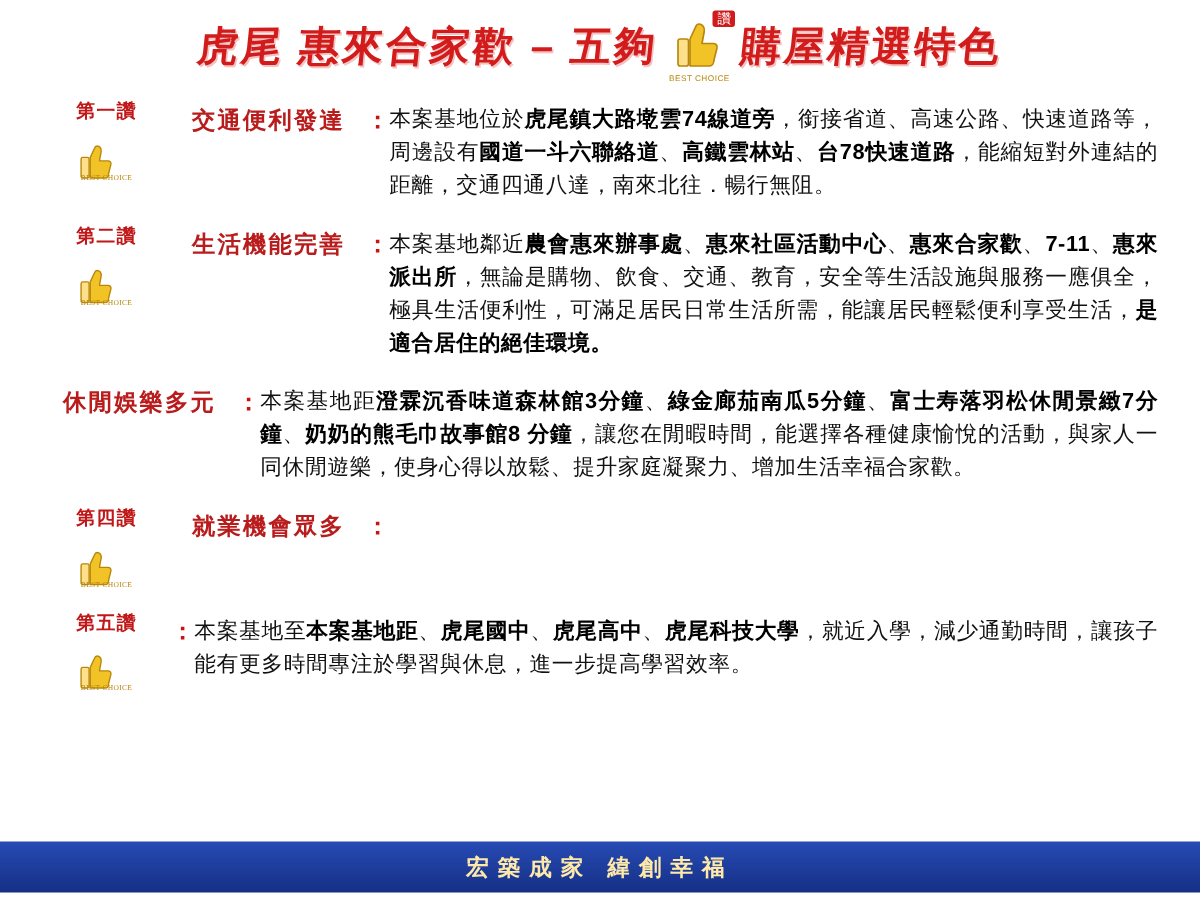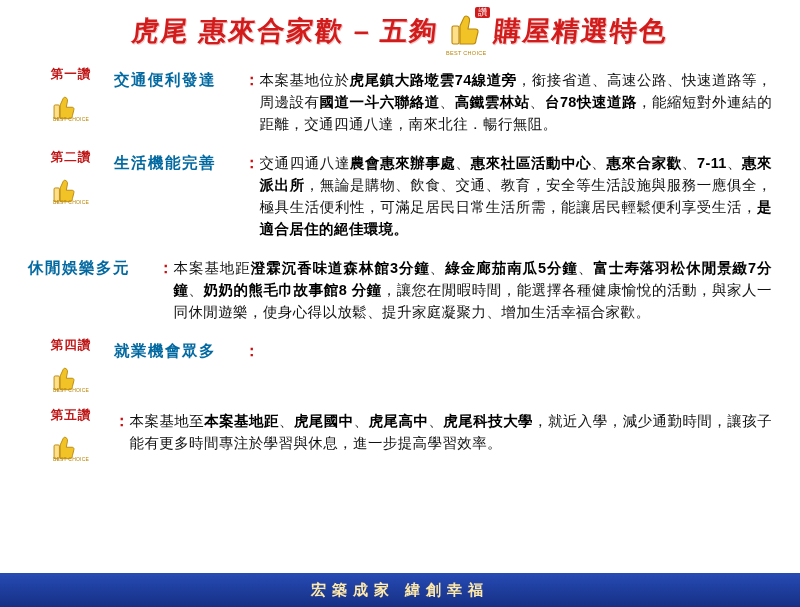--- a/index.html
+++ b/index.html
@@ -81,20 +81,21 @@
   .row {
     display: flex;
     align-items: flex-start;
     margin-bottom: 14px;
   }
   .badge-col {
     width: 86px;
     flex: 0 0 86px;
     padding-top: 2px;
     text-align: center;
+    font-family: Liberation Serif, serif;
   }
   .badge {
     position: relative;
     width: 66px;
     height: 40px;
     margin: 0 auto;
   }
   .badge-label {
     font-size: 12.5px;
     font-weight: bold;
@@ -119,24 +120,24 @@
     text-align: center;
     font-size: 5px;
     color: #b8860b;
     letter-spacing: 0.2px;
   }
   .subject-col {
     width: 130px;
     flex: 0 0 130px;
     font-size: 15.5px;
     font-weight: bold;
-    color: #0369a1;
+    color: #b91c1c;
     letter-spacing: 1.5px;
     padding-top: 4px;
-    text-align: left;
+    text-align: center;
   }
   .colon {
     flex: 0 0 12px;
     font-size: 15.5px;
     font-weight: bold;
     color: #cc1111;
     padding-top: 4px;
   }
   .body-col {
     flex: 1 1 auto;
@@ -148,21 +149,21 @@
     text-align: justify;
   }
   .hl {
     color: #000000;
     font-weight: bold;
   }
   
   .footer {
     position: absolute;
     left: 0;
-    bottom: 0;
+    bottom: 12px;
     width: 800px;
     height: 34px;
     background: #1e3fa0;
     background: linear-gradient(180deg, #274bb5 0%, #152f84 100%);
     display: flex;
     align-items: center;
     justify-content: center;
   }
   .footer-text {
     color: #ffe9a8;
@@ -215,21 +216,21 @@
         <div class="badge">
           <svg class="thumb" viewBox="0 0 30 34">
             <path d="M10 13 L10 31 L23 31 C25 31 26 29 26 27 L28 19 C28.4 17 27 16 25.5 16 L18 16 L19.5 8 C20 5 18 3 16 3 C14.8 3 14 4 13.6 5.2 L10 13 Z" fill="#f2c327" stroke="#b8860b" stroke-width="1.2" stroke-linejoin="round"></path>
             <rect x="2" y="13" width="7" height="18" rx="1.5" fill="#ffe08a" stroke="#b8860b" stroke-width="1.2"></rect>
           </svg>
           <div class="bc-text">BEST CHOICE</div>
         </div>
       </div>
       <div class="subject-col">生活機能完善</div>
       <div class="colon">：</div>
-      <div class="body-col"><span>交通四通八達</span><span class="hl">農會惠來辦事處</span><span>、</span><span class="hl">惠來社區活動中心</span><span>、</span><span class="hl">惠來合家歡</span><span>、</span><span class="hl">7-11</span><span>、</span><span class="hl">惠來派出所</span><span>，無論是購物、飲食、交通、教育，安全等生活設施與服務一應俱全，極具生活便利性，可滿足居民日常生活所需，能讓居民輕鬆便利享受生活，</span><span class="hl">是適合居住的絕佳環境。</span></div>
+      <div class="body-col"><span>本案基地鄰近</span><span class="hl">農會惠來辦事處</span><span>、</span><span class="hl">惠來社區活動中心</span><span>、</span><span class="hl">惠來合家歡</span><span>、</span><span class="hl">7-11</span><span>、</span><span class="hl">惠來派出所</span><span>，無論是購物、飲食、交通、教育，安全等生活設施與服務一應俱全，極具生活便利性，可滿足居民日常生活所需，能讓居民輕鬆便利享受生活，</span><span class="hl">是適合居住的絕佳環境。</span></div>
     </div>
 
     <div class="row">
       <div class="subject-col">休閒娛樂多元</div>
       <div class="colon">：</div>
       <div class="body-col"><span>本案基地距</span><span class="hl">澄霖沉香味道森林館3分鐘</span><span>、</span><span class="hl">綠金廊茄南瓜5分鐘</span><span>、</span><span class="hl">富士寿落羽松休閒景緻7分鐘</span><span>、</span><span class="hl">奶奶的熊毛巾故事館8 分鐘</span><span>，讓您在閒暇時間，能選擇各種健康愉悅的活動，與家人一同休閒遊樂，使身心得以放鬆、提升家庭凝聚力、增加生活幸福合家歡。</span></div>
     </div>
 
     <div class="row">
       <div class="badge-col">

